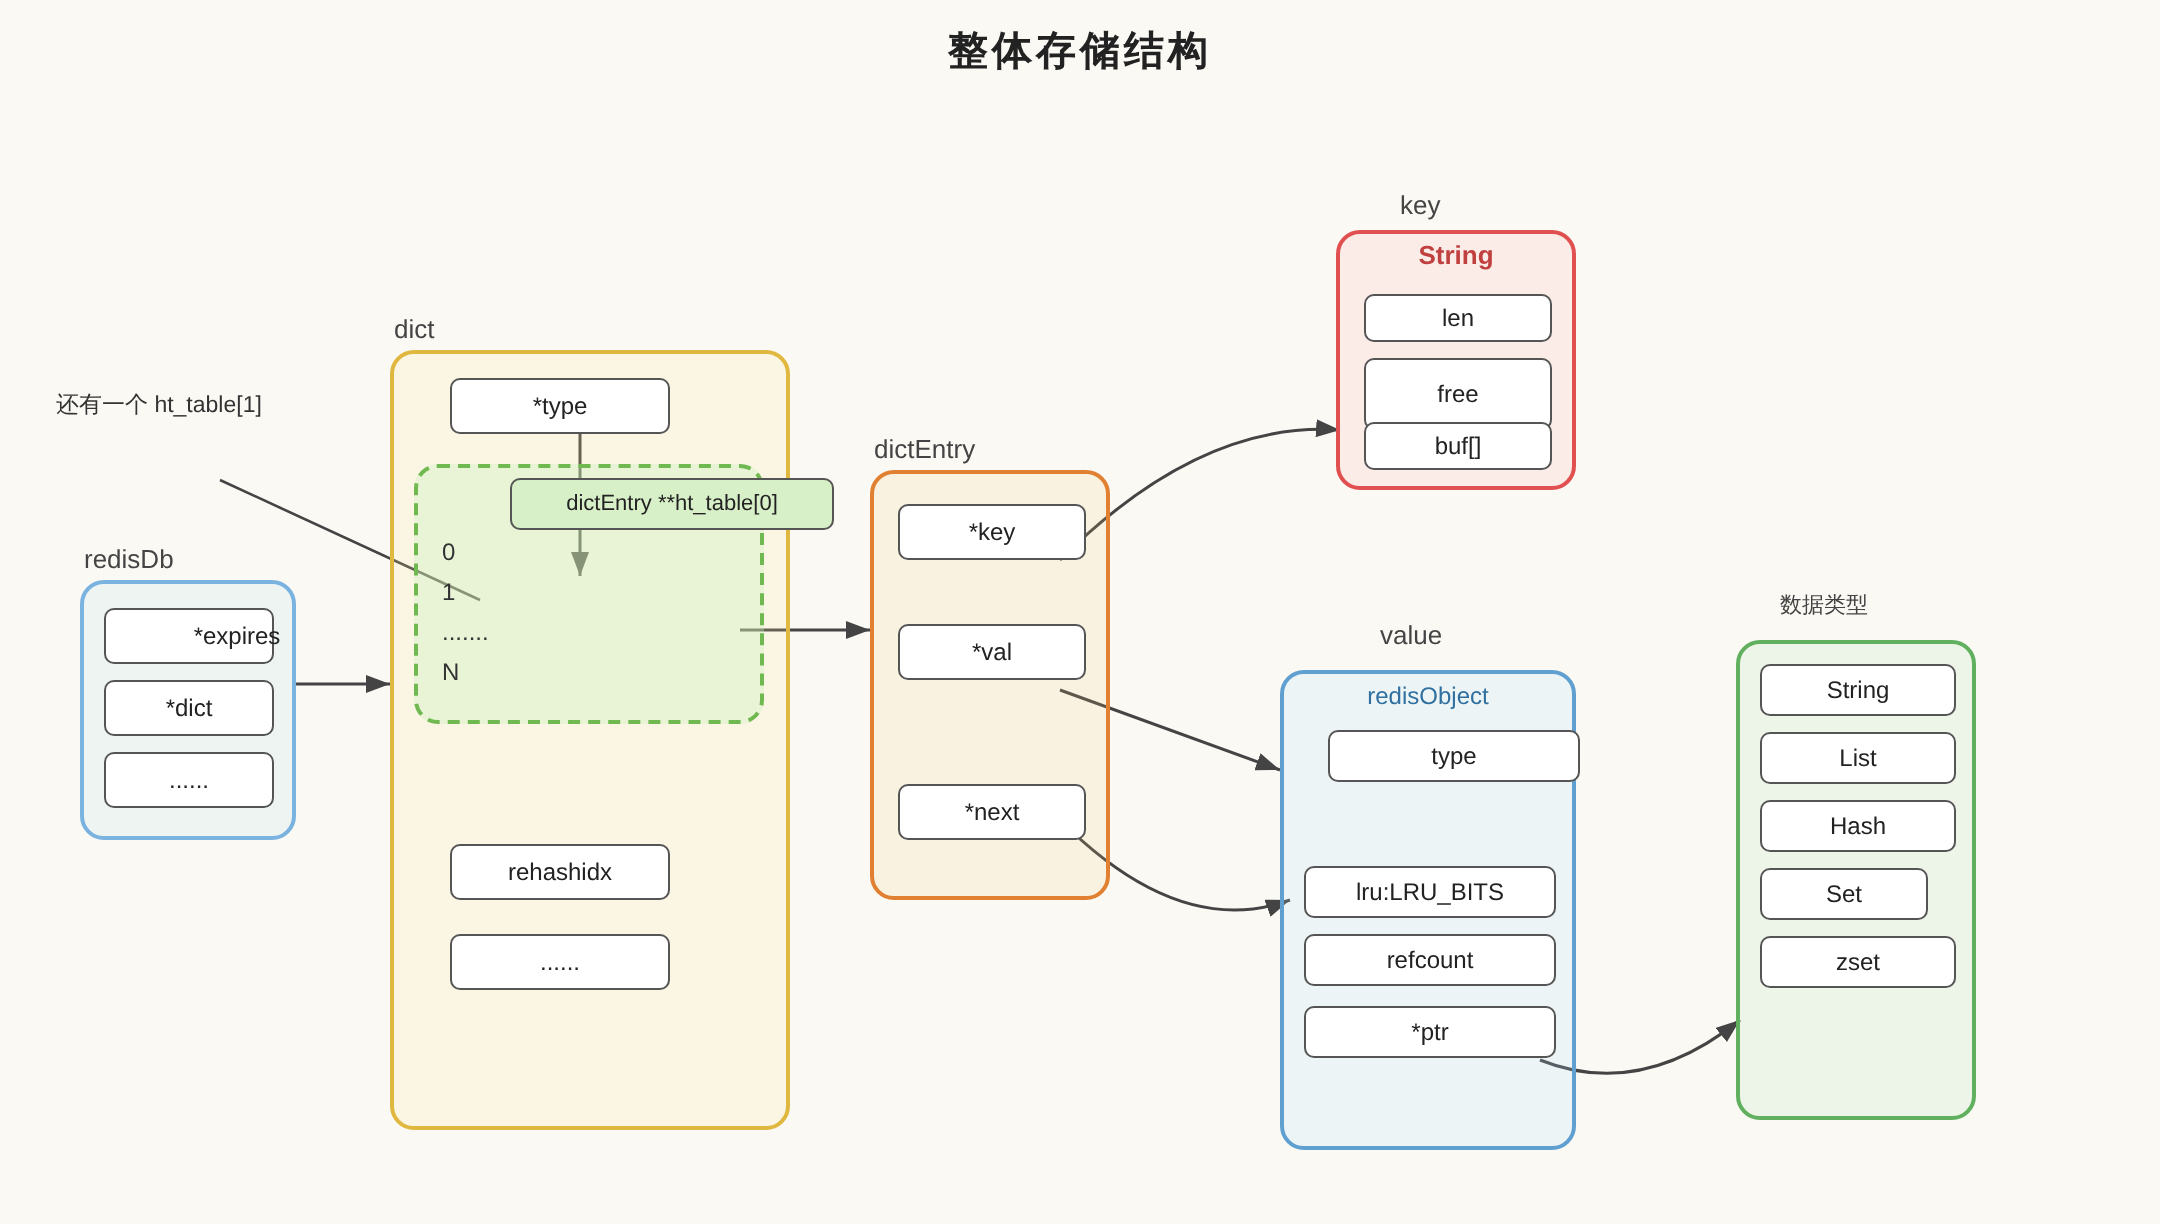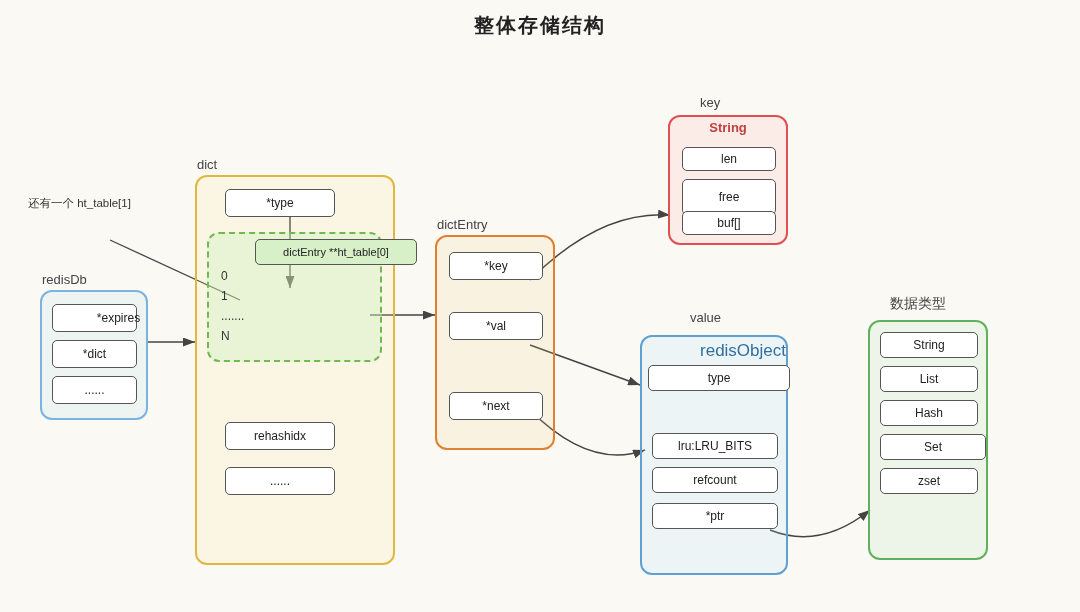--- a/index.html
+++ b/index.html
@@ -168,30 +168,30 @@
   <div class="group group-red" style="left:668px; top:75px; width:120px; height:130px;">
     <div style="position:absolute; top:-1px; left:0; width:100%; text-align:center; font-size:13px; font-weight:bold; color:#c04040; padding-top:4px;">String</div>
     <div class="box-field" style="top:30px; left:12px; width:94px; height:24px;">len</div>
     <div class="box-field" style="top:62px; left:12px; width:94px; height:36px;">free</div>
     <div class="box-field" style="top:94px; left:12px; width:94px; height:24px;">buf[]</div>
   </div>
 
   <div style="position:absolute; left:690px; top:270px; font-size:13px; color:#444;">value</div>
 
   <div class="group group-bluelight" style="left:640px; top:295px; width:148px; height:240px;">
-    <div style="position:absolute; top:4px; left:0; width:100%; text-align:right; font-size:17px; color:#3070a0;">redisObject</div>
-    <div class="box-field" style="top:28px; left:6px; width:142px; height:26px;">type</div>
+    <div style="position:absolute; top:4px; left:0; width:100%; text-align:center; font-size:12px; color:#3070a0;">redisObject</div>
+    <div class="box-field" style="top:28px; left:22px; width:126px; height:26px;">type</div>
     <div class="box-field" style="top:96px; left:10px; width:126px; height:26px;">lru:LRU_BITS</div>
     <div class="box-field" style="top:130px; left:10px; width:126px; height:26px;">refcount</div>
     <div class="box-field" style="top:166px; left:10px; width:126px; height:26px;">*ptr</div>
   </div>
 
-  <div style="position:absolute; left:890px; top:255px; font-size:14px; color:#444;">数据类型</div>
+  <div style="position:absolute; left:890px; top:255px; font-size:11px; color:#444;">数据类型</div>
 
   <div class="group group-green" style="left:868px; top:280px; width:120px; height:240px;">
     <div class="box-field" style="top:10px; left:10px; width:98px; height:26px;">String</div>
     <div class="box-field" style="top:44px; left:10px; width:98px; height:26px;">List</div>
     <div class="box-field" style="top:78px; left:10px; width:98px; height:26px;">Hash</div>
-    <div class="box-field" style="top:112px; left:10px; width:106px; height:26px;">Set</div>
+    <div class="box-field" style="top:112px; left:10px; width:84px; height:26px;">Set</div>
     <div class="box-field" style="top:146px; left:10px; width:98px; height:26px;">zset</div>
   </div>
 
 </div>
 
 </body></html>

